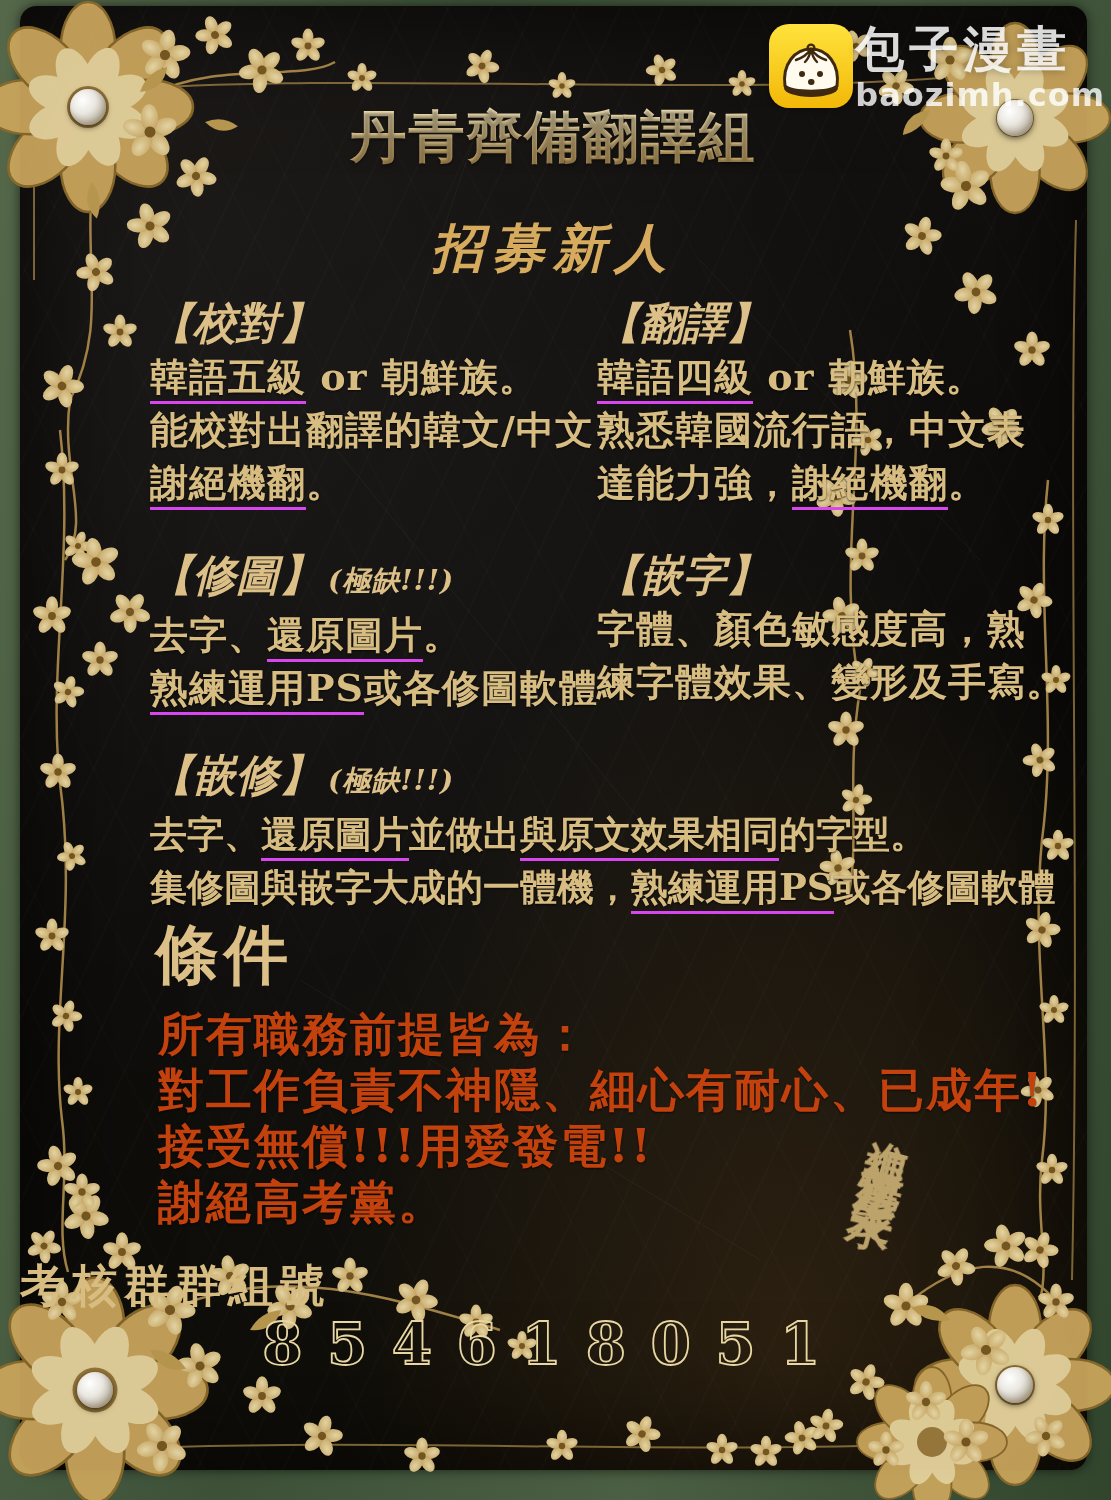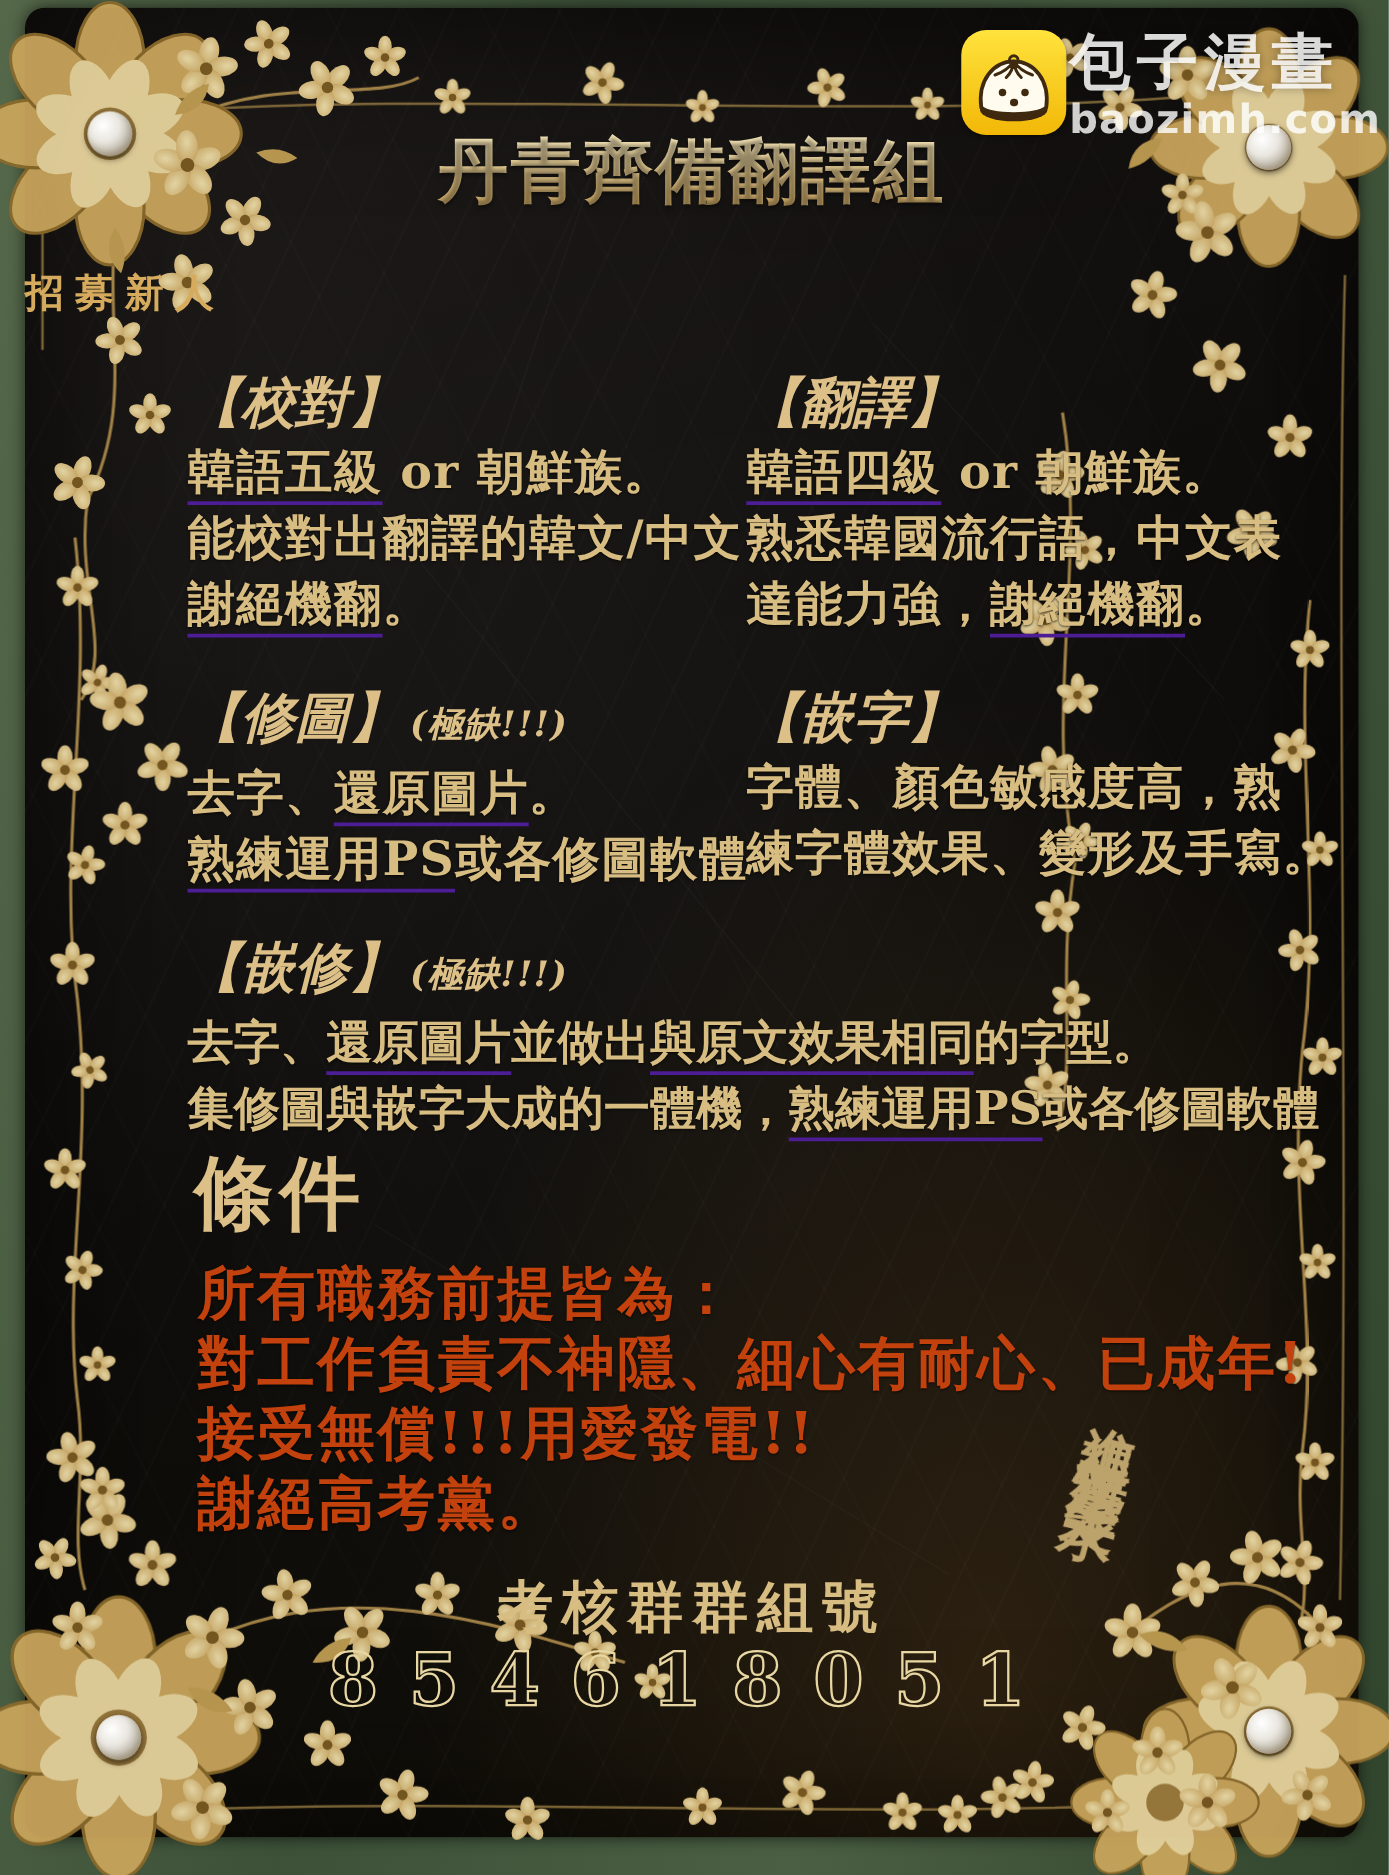--- a/index.html
+++ b/index.html
@@ -38,37 +38,37 @@
   .wm-cn{font-size:49px;letter-spacing:5px;line-height:1.05;text-shadow:0 0 8px rgba(0,0,0,.35);}
   .wm-dm{font-size:32px;letter-spacing:1px;margin-top:1px;opacity:.95;}
   .title{
     position:absolute;left:20px;right:24px;top:100px;text-align:center;
     font-size:56px;font-weight:bold;letter-spacing:2px;
     background:linear-gradient(180deg,#f2e4b8 10%,#d9bd82 55%,#c39d58 95%);
     -webkit-background-clip:text;background-clip:text;color:#ddc184;-webkit-text-fill-color:transparent;
     text-shadow:0 2px 3px rgba(0,0,0,.35);
   }
   .subtitle{
-    position:absolute;left:20px;right:24px;top:214px;text-align:left;
-    font-size:31px;font-weight:bold;letter-spacing:9px;color:#d6ab5d;
+    position:absolute;left:20px;right:24px;top:214px;text-align:center;
+    font-size:52px;font-weight:bold;letter-spacing:9px;color:#d6ab5d;font-style:italic;
   }
   .sec{position:absolute;color:#d8bd82;}
   .s0{left:150px;top:296px;}
   .s1{left:597px;top:296px;}
   .s2{left:150px;top:548px;}
   .s3{left:597px;top:548px;}
   .s4{left:150px;top:748px;}
   .sec-head{font-size:43px;font-weight:bold;line-height:54px;white-space:nowrap;color:#dcc087;font-style:italic;}
   .tag{font-size:28px;font-weight:bold;letter-spacing:1px;margin-left:6px;}
   .line{font-size:38px;line-height:53px;letter-spacing:1px;white-space:nowrap;font-weight:bold;text-shadow:0 1px 2px rgba(0,0,0,.7);}
   .s4 .line{font-size:37px;letter-spacing:0;}
-  .u{border-bottom:3px solid #4c1d95;padding-bottom:2px;}
+  .u{border-bottom:3px solid #d946ef;padding-bottom:2px;}
   .cond-head{position:absolute;left:155px;top:912px;font-size:64px;font-weight:bold;letter-spacing:5px;color:#dcc087;}
   .cond-body{position:absolute;left:158px;top:1006px;font-size:46px;line-height:56px;letter-spacing:2px;font-weight:bold;color:#c2410c;white-space:nowrap;text-shadow:0 1px 2px rgba(0,0,0,.7);}
-  .footer-label{position:absolute;left:20px;right:24px;top:1256px;text-align:center;font-size:45px;font-weight:bold;letter-spacing:7px;color:#d8bd82;}
+  .footer-label{position:absolute;left:20px;right:24px;top:1256px;text-align:left;font-size:45px;font-weight:bold;letter-spacing:7px;color:#d8bd82;}
   .footer-number{
     position:absolute;left:20px;right:24px;top:1310px;text-align:center;
     font-size:58px;font-weight:bold;letter-spacing:.42em;color:#e8d7a2;
   }
   @supports (-webkit-text-stroke:1px #000){
     .footer-number{color:transparent;-webkit-text-stroke:1.8px #e8d7a2;}
   }
   .side-note{
     position:absolute;left:872px;top:1108px;height:360px;
     writing-mode:vertical-rl;font-size:45px;letter-spacing:11px;font-weight:bold;

